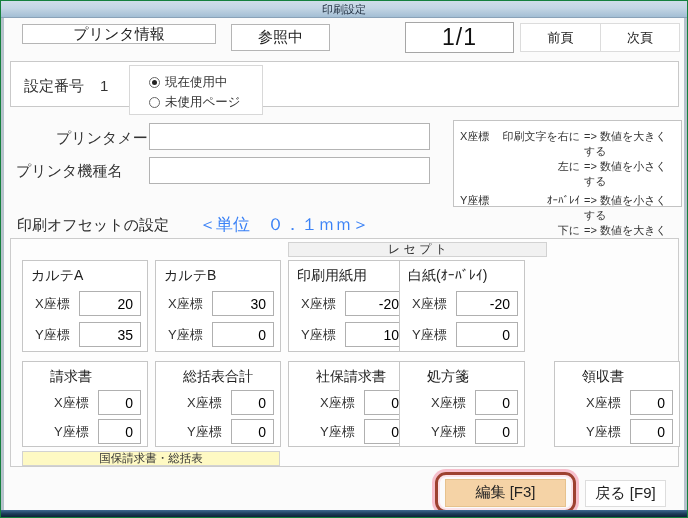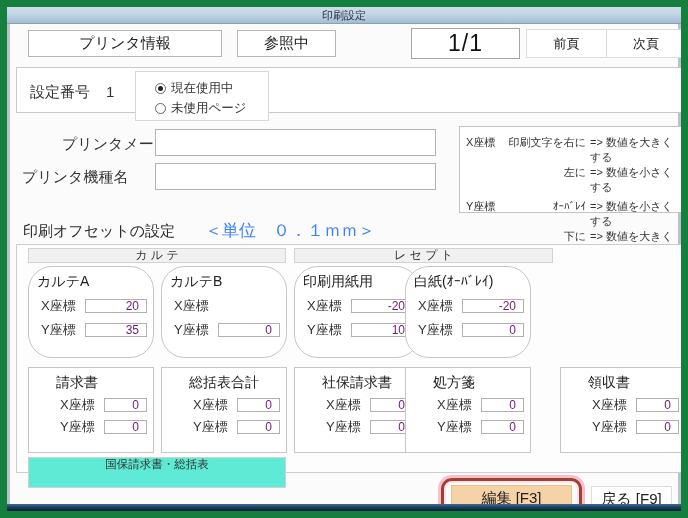--- a/index.html
+++ b/index.html
@@ -1,19 +1,19 @@
 <!DOCTYPE html>
 <html><head>
 <meta charset="utf-8">
 <style>
   * { margin:0; padding:0; box-sizing:border-box; font-family:"Liberation Sans","DejaVu Sans",sans-serif; }
   html,body { background:#e8e8e8; }
   .window{
     position:relative; width:688px; height:518px; background:#fbfbfb;
-    border:7px solid #15803d; overflow:hidden; color:#2b2b2b;
+    border:1px solid #15803d; overflow:hidden; color:#2b2b2b;
   }
   .titlebar{
     position:absolute; left:0; top:0; right:0; height:17px;
     background:linear-gradient(#cfdde9,#c3d5e4 45%,#a3bed4);
     border-bottom:1px solid #8aa2b8;
     font-size:11px; color:#1d2c3d; text-align:center; line-height:16px;
   }
   .edge{ position:absolute; top:17px; bottom:7px; width:3px; background:#b6c2cc; }
   .edge.left{ left:0; } .edge.right{ right:0; }
   .bottom-strip{
@@ -68,34 +68,34 @@
     position:absolute; left:9px; top:237px; width:669px; height:229px;
     border:1px solid #cccccc; background:#fdfdfd;
   }
   .group-strip{
     position:absolute; top:3px; height:15px; background:#f1f1f1; border:1px solid #d2d2d2;
     font-size:12px; color:#333; text-align:center; line-height:13px;
   }
   .strip-karte{ left:11px; width:258px; }
   .strip-receipt{ left:277px; width:259px; }
   .footer-strip{
-    position:absolute; left:11px; top:212px; width:258px; height:31px;
-    background:#5eead4; border:1px solid #d2d2d2;
+    position:absolute; left:11px; top:212px; width:258px; height:15px;
+    background:#fef9c3; border:1px solid #d2d2d2;
     font-size:11.5px; color:#333; text-align:center; line-height:12px;
   }
   .card{ position:absolute; width:126px; background:#fff; border:1px solid #c6c6c6; }
   .col1{ left:11px; } .col2{ left:144px; } .col3{ left:277px; } .col4{ left:388px; } .col5{ left:543px; }
-  .row1{ top:21px; height:92px;border-radius:24px; } .row2{ top:122px; height:86px;padding-left:19px; }
+  .row1{ top:21px; height:92px; } .row2{ top:122px; height:86px;padding-left:19px; }
   .card-name{ margin:6px 0 0 8px; font-size:14px; color:#222; white-space:nowrap; }
   .coord-row{ display:flex; align-items:center; margin:6px 6px 0 12px; }
   .row2 .coord-row{ margin-top:4px; }
   .coord-label{ width:44px; font-size:13px; color:#333; flex:none; }
   .coord-input{
-    flex:1; min-width:0; height:14px; border:1px solid #b0b0b0; background:#fff;
-    font-size:12px; text-align:right; padding-right:7px; color:#701a75;
+    flex:1; min-width:0; height:25px; border:1px solid #b0b0b0; background:#fff;
+    font-size:14px; text-align:right; padding-right:7px; color:#000000;
   }
   .edit-ring{
     position:absolute; left:434px; top:471px; width:141px; height:41px;
     border:3px solid #9e4130; border-radius:11px;
     box-shadow:0 0 0 3px #f7bfcc, inset 0 0 0 2px #fbe3e9;
     display:flex; align-items:center; justify-content:center;
   }
   .edit-btn{
     width:121px; height:28px; background:#f5d3a6; border:1px solid #e6c28e;
     display:flex; align-items:center; justify-content:center; font-size:15px; color:#222;
@@ -109,21 +109,21 @@
 </head>
 <body>
 
 <div class="window">
   <div class="titlebar">
     <span>印刷設定</span>
   </div>
   <div class="edge left"></div>
   <div class="edge right"></div>
 
-  <div class="btn" style="left:21px; top:23px; width:194px; height:27px;">プリンタ情報</div>
+  <div class="btn" style="left:21px; top:23px; width:194px; height:20px;">プリンタ情報</div>
   <div class="btn" style="left:230px; top:23px; width:99px; height:27px;">参照中</div>
   <div class="page-box">1/1</div>
   <div class="btn light" style="left:519px; top:22px; width:81px; height:29px;">前頁</div>
   <div class="btn light" style="left:599px; top:22px; width:80px; height:29px;">次頁</div>
 
   <div class="setting-box">
     <div class="setting-label">
       <span>設定番号</span><span class="setting-num">1</span>
     </div>
     <div class="radio-box">
@@ -164,38 +164,38 @@
       <span class="action">下に</span>
       <span class="effect">=&gt; 数値を大きくする</span>
     </div>
     <div class="help-note">※マイナス値も入力が可能です</div>
   </div>
 
   <div class="offset-title">印刷オフセットの設定</div>
   <div class="offset-unit">＜単位　０．１ｍｍ＞</div>
 
   <div class="offset-area">
-    <div class="group-strip strip-karte">カ ル テ</div>
     <div class="group-strip strip-receipt">レ セ プ ト</div>
 
     <div class="card col1 row1">
       <div class="card-name">カルテA</div>
       <div class="coord-row">
           <span class="coord-label">X座標</span>
           <input class="coord-input" value="20" style="">
         </div>
       <div class="coord-row">
           <span class="coord-label">Y座標</span>
           <input class="coord-input" value="35" style="">
         </div>
     </div>
     <div class="card col2 row1">
       <div class="card-name">カルテB</div>
       <div class="coord-row">
           <span class="coord-label">X座標</span>
+          <input class="coord-input" value="30" style="">
         </div>
       <div class="coord-row">
           <span class="coord-label">Y座標</span>
           <input class="coord-input" value="0" style="">
         </div>
     </div>
     <div class="card col3 row1">
       <div class="card-name">印刷用紙用</div>
       <div class="coord-row">
           <span class="coord-label">X座標</span>

